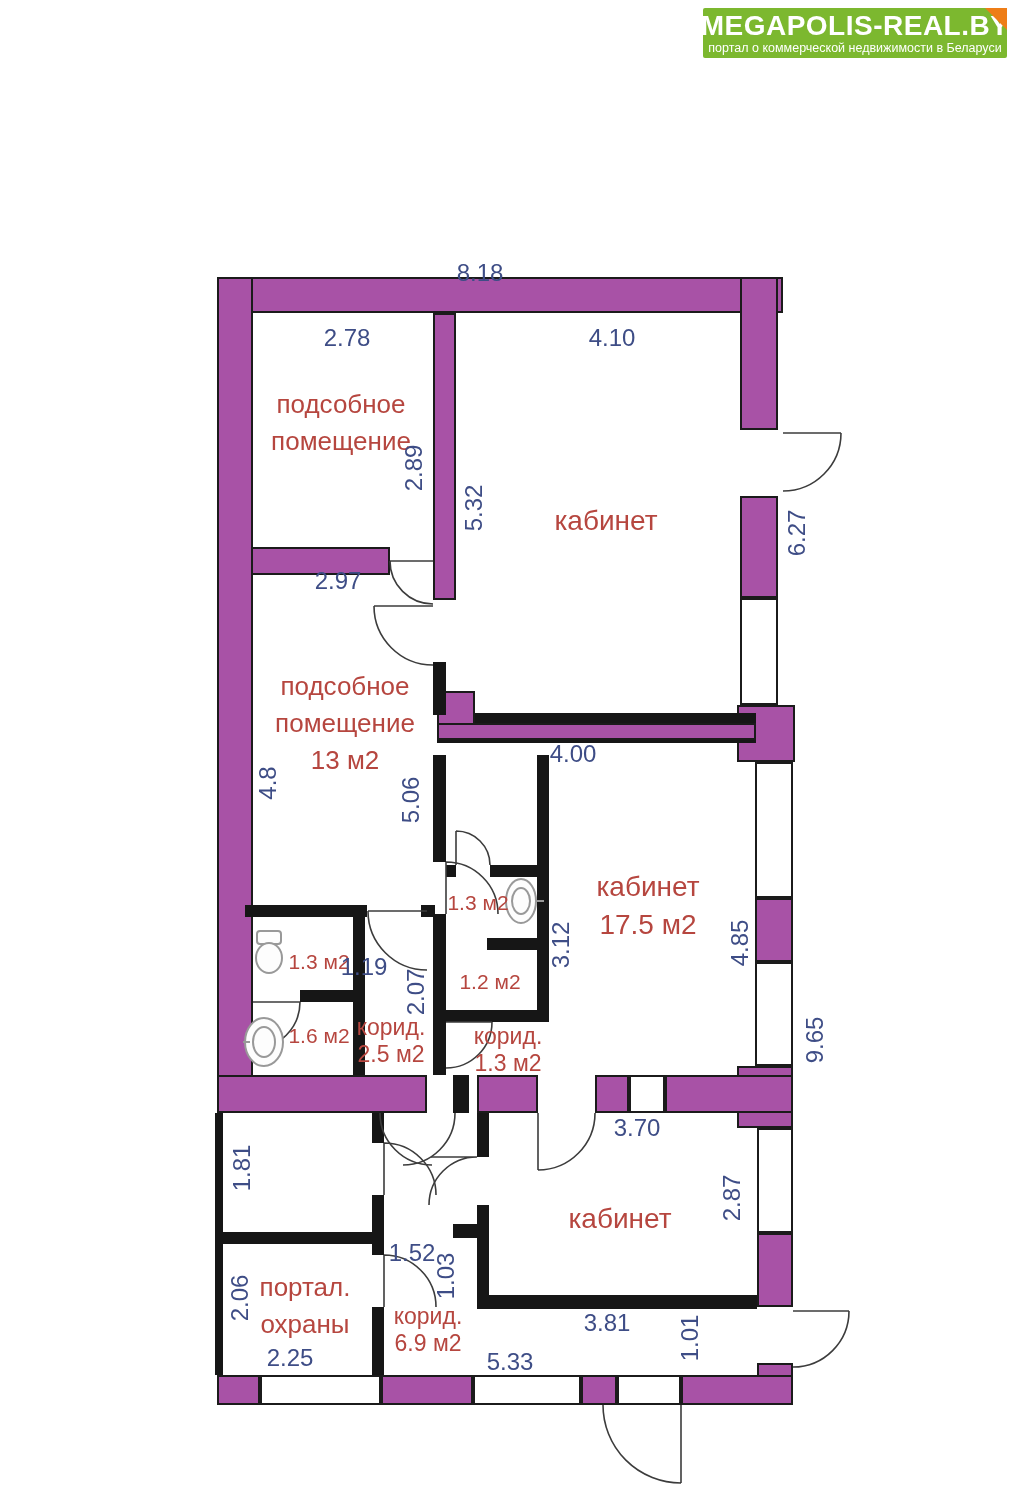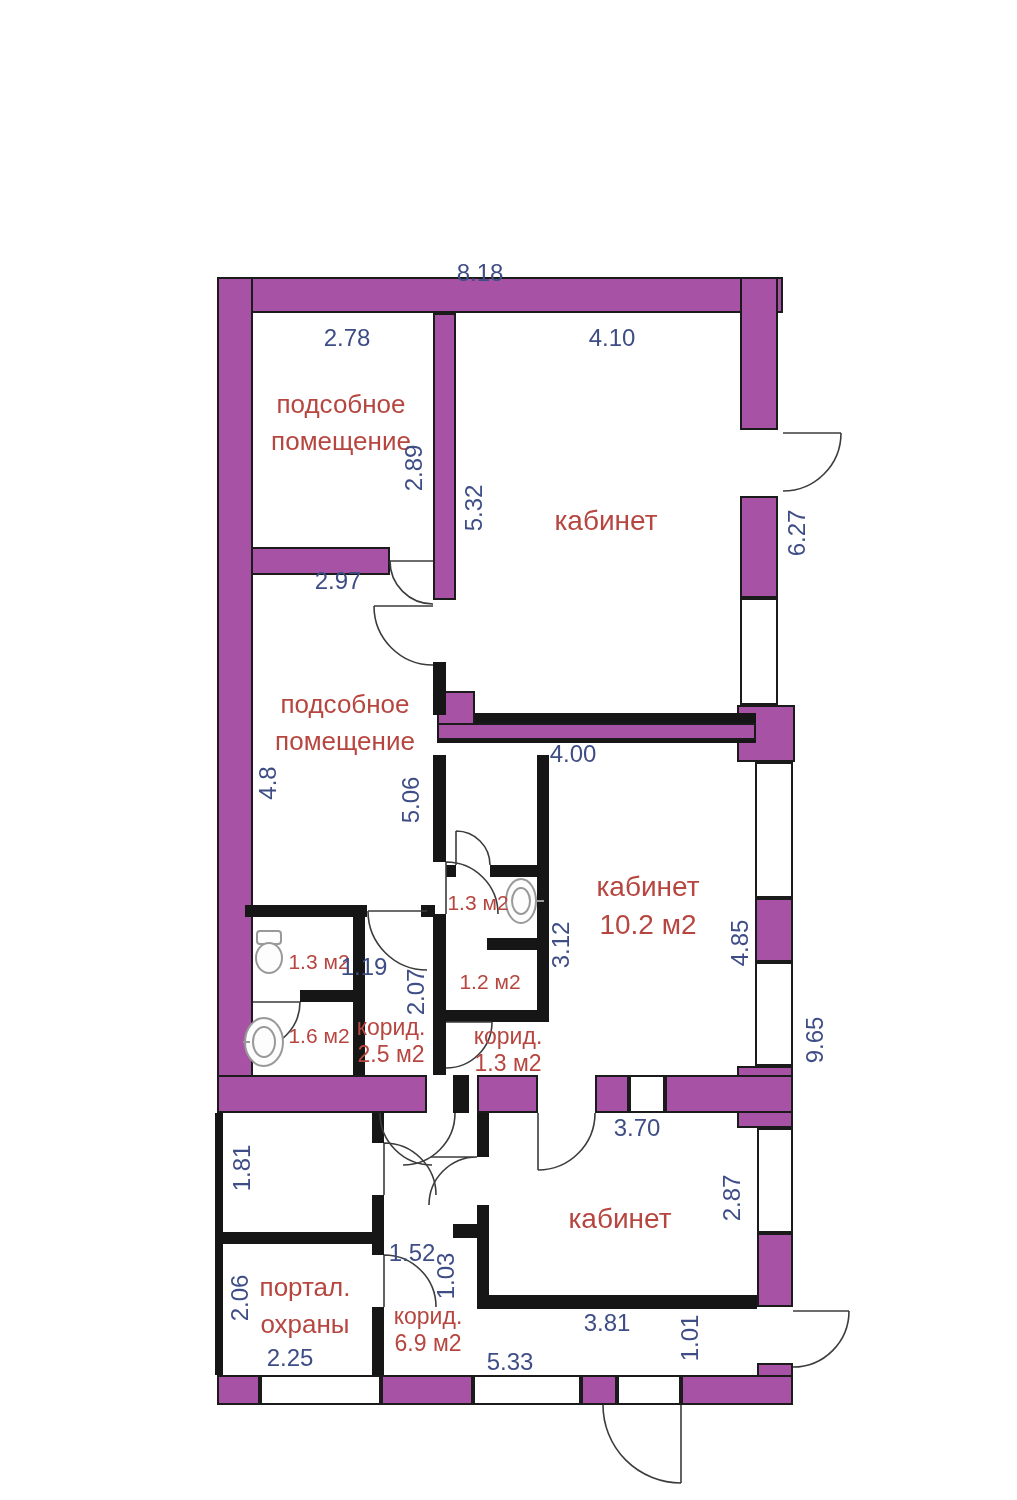--- a/index.html
+++ b/index.html
@@ -27,20 +27,25 @@
   .logo-sub{color:#fff;font-size:12.5px;line-height:14px;white-space:nowrap;}
   .fold{position:absolute;top:0;right:0;width:0;height:0;
         border-top:22px solid var(--fold_orange,#ee7d17);border-left:22px solid transparent;}
   svg.overlay{position:absolute;left:0;top:0;pointer-events:none;}
 </style>
 </head>
 <body>
 
 <div class="canvas">
 
+  <div class="logo">
+    <div class="logo-title">MEGAPOLIS-REAL.BY</div>
+    <div class="logo-sub">портал о коммерческой недвижимости в Беларуси</div>
+    <div class="fold"></div>
+  </div>
 
   <div class="pw" style="left:217px;top:277px;width:566px;height:36px"></div>
   <div class="pw" style="left:217px;top:277px;width:36px;height:836px"></div>
   <div class="pw" style="left:433px;top:313px;width:23px;height:287px"></div>
   <div class="pw" style="left:251px;top:547px;width:139px;height:28px"></div>
   <div class="pw" style="left:740px;top:277px;width:38px;height:153px"></div>
   <div class="pw" style="left:740px;top:496px;width:38px;height:102px"></div>
   <div class="pw" style="left:737px;top:705px;width:58px;height:57px"></div>
   <div class="pw" style="left:755px;top:898px;width:38px;height:64px"></div>
   <div class="pw" style="left:737px;top:1066px;width:56px;height:62px"></div>
@@ -128,24 +133,25 @@
   </svg>
 
   <div class="room r-lg" style="left:341px;top:423px;width:220px">
     <div>подсобное помещение</div>
   </div>
   <div class="room r-xl" style="left:606px;top:521px;width:180px">
     <div>кабинет</div>
   </div>
   <div class="room r-lg" style="left:345px;top:723px;width:220px">
     <div>подсобное помещение</div>
+    <div>13 м2</div>
   </div>
   <div class="room r-xl" style="left:648px;top:906px;width:180px">
     <div>кабинет</div>
-    <div>10.2 м2</div>
+    <div>17.5 м2</div>
   </div>
   <div class="room r-xl" style="left:620px;top:1219px;width:180px">
     <div>кабинет</div>
   </div>
   <div class="room r-lg" style="left:305px;top:1306px;width:120px">
     <div>портал. охраны</div>
   </div>
   <div class="room r-md" style="left:391px;top:1041px;width:110px">
     <div>корид.</div>
     <div>2.5 м2</div>

